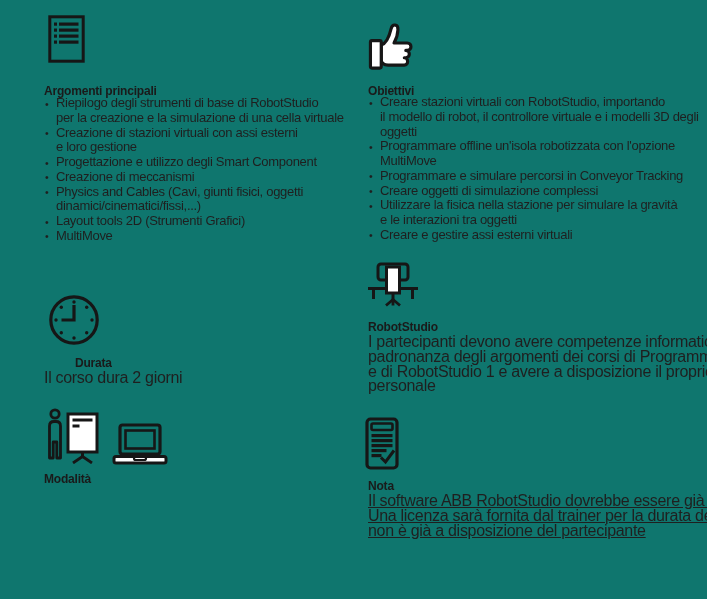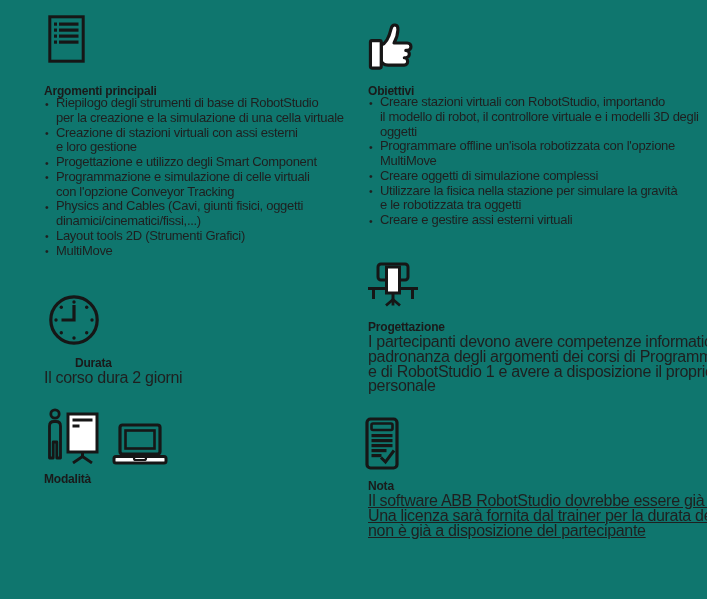--- a/index.html
+++ b/index.html
@@ -46,22 +46,21 @@
   </div>
 
   <div class="h" style="left:44px;top:84px;">Argomenti principali</div>
 
   <ul class="blist" style="left:44px;top:96px;width:315px;">
     <li>Riepilogo degli strumenti di base di RobotStudio
 per la creazione e la simulazione di una cella virtuale</li>
     <li>Creazione di stazioni virtuali con assi esterni
 e loro gestione</li>
     <li>Progettazione e utilizzo degli Smart Component</li>
-    <li>Programmazione e simulazione di celle virtuali
-con l'opzione Conveyor Tracking</li>
+    <li>Creazione di meccanismi</li>
     <li>Physics and Cables (Cavi, giunti fisici, oggetti
 dinamici/cinematici/fissi,...)</li>
     <li>Layout tools 2D (Strumenti Grafici)</li>
     <li>MultiMove</li>
   </ul>
 
   <div class="icon" style="left:48px;top:294px;">
     <svg width="52" height="52" viewBox="0 0 52 52">
       <circle class="st" cx="26" cy="26" r="23.2" stroke-width="3.2"></circle>
       <circle cx="26" cy="8" r="1.7" fill="#161616"></circle>
@@ -112,40 +111,41 @@
   </div>
 
   <div class="h" style="left:368px;top:84px;">Obiettivi</div>
 
   <ul class="blist" style="left:368px;top:95px;width:335px;">
     <li>Creare stazioni virtuali con RobotStudio, importando
 il modello di robot, il controllore virtuale e i modelli 3D degli
 oggetti</li>
     <li>Programmare offline un'isola robotizzata con l'opzione
 MultiMove</li>
+    <li>Programmare e simulare percorsi in Conveyor Tracking</li>
     <li>Creare oggetti di simulazione complessi</li>
     <li>Utilizzare la fisica nella stazione per simulare la gravità
-e le robotizzata tra oggetti</li>
+e le interazioni tra oggetti</li>
     <li>Creare e gestire assi esterni virtuali</li>
   </ul>
 
   <div class="icon" style="left:367px;top:262px;">
     <svg width="52" height="46" viewBox="0 0 52 46">
       <rect class="st" x="11" y="2" width="30" height="16" rx="3" stroke-width="3"></rect>
       <path class="st" d="M 1 26.5 H 51" stroke-width="3"></path>
       <path class="st" d="M 6.5 26.5 V 37" stroke-width="3"></path>
       <path class="st" d="M 45.5 26.5 V 37" stroke-width="3"></path>
       <rect x="19.5" y="5" width="13" height="26" fill="#ffffff" stroke="#161616" stroke-width="3"></rect>
       <path class="st" d="M 26 31 V 37.5" stroke-width="3"></path>
       <path class="st" d="M 19 43.5 L 26 37.5 L 33 43.5" stroke-width="2.8"></path>
       <path class="st" d="M 26 37.5 V 43.5" stroke-width="2.8"></path>
     </svg>
   </div>
 
-  <div class="h" style="left:368px;top:320px;">Progettazione</div>
+  <div class="h" style="left:368px;top:320px;">RobotStudio</div>
   <div class="txt" style="left:368px;top:335px;">I partecipanti devono avere competenze informatiche di base,
 padronanza degli argomenti dei corsi di Programmazione 1
 e di RobotStudio 1 e avere a disposizione il proprio PC
 personale</div>
 
   <div class="icon" style="left:365px;top:417px;">
     <svg width="34" height="53" viewBox="0 0 34 53">
       <rect class="st" x="2" y="2" width="30" height="49" rx="3.5" stroke-width="3.2"></rect>
       <rect class="st" x="6.5" y="6.5" width="21" height="6.5" rx="1.5" stroke-width="2.6"></rect>
       <rect x="6.5" y="17" width="21" height="3.2" fill="#161616"></rect>

